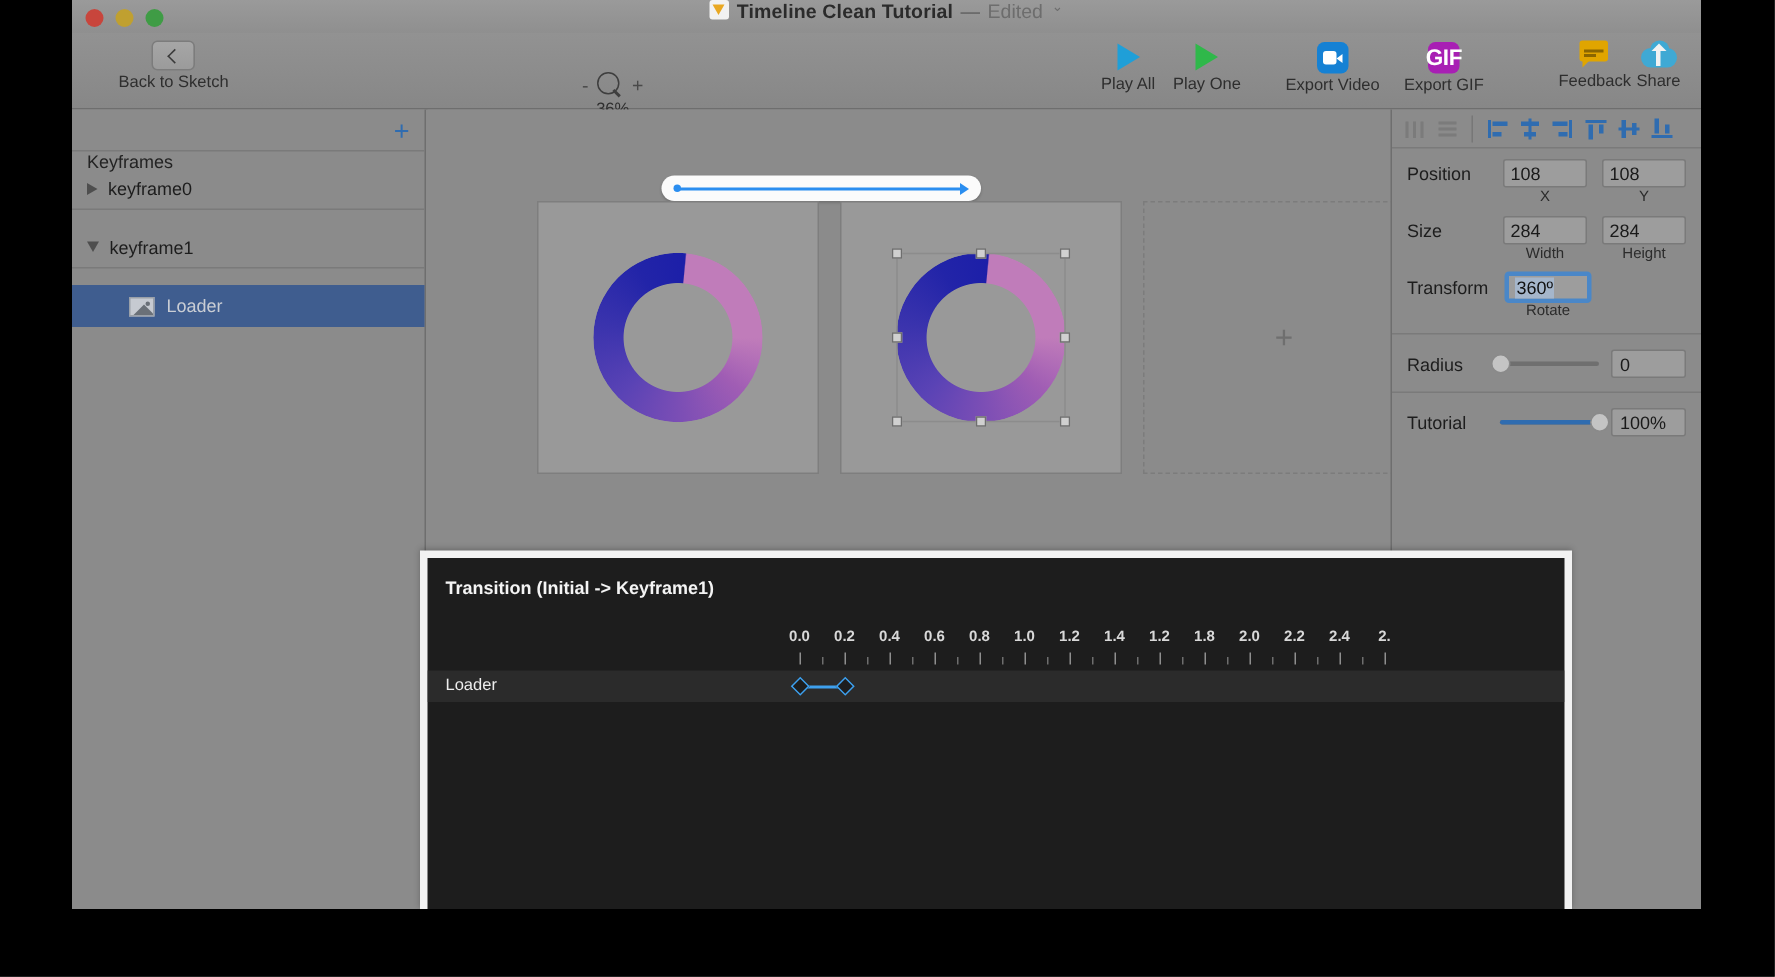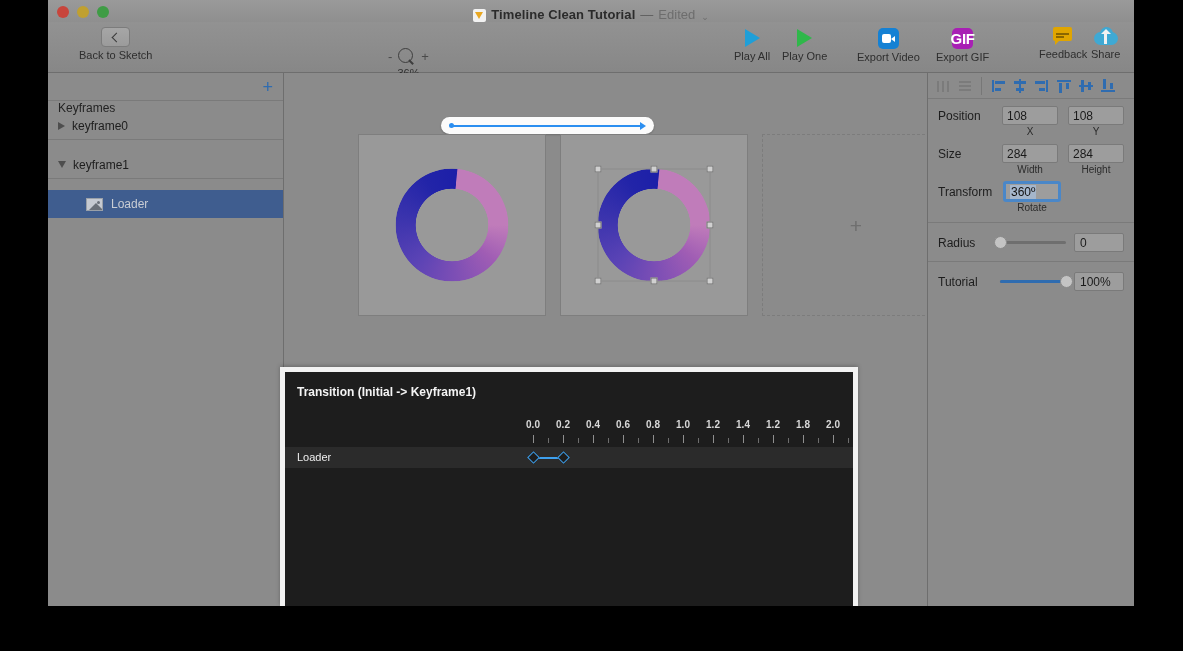--- a/index.html
+++ b/index.html
@@ -29,21 +29,21 @@
     position: absolute; left: 9px; top: 6px;
     display: flex; gap: 8px;
   }
   .light { width: 12px; height: 12px; border-radius: 50%; }
   .light.close  { background: #c8453c; }
   .light.min    { background: #c0a030; }
   .light.max    { background: #3f9c45; }
 
   #title-wrap {
     position: absolute; left: 0; top: 0; width: 100%; height: 22px;
-    display: flex; align-items: flex-end; justify-content: center; gap: 5px;
+    display: flex; align-items: flex-start; justify-content: center; gap: 5px;
   }
   #sketch-icon {
     width: 13px; height: 13px; border-radius: 2px;
     background: #f2f2f2; position: relative;
     display: inline-block;
   }
   #sketch-icon::after {
     content: ""; position: absolute; left: 2px; top: 3px;
     width: 0; height: 0;
     border-left: 4.5px solid transparent;
@@ -388,21 +388,21 @@
   .vfield {
     width: 50px; height: 19px;
     background: #9d9d9d; border: 1px solid #7a7a7a; border-radius: 2px;
     font-size: 12px; color: #1a1a1a;
     display: flex; align-items: center; padding-left: 5px;
   }
 
   
   #timeline-panel {
     position: absolute; left: 232px; top: 367px;
-    width: 578px; height: 239px;
+    width: 768px; height: 239px;
     background: #f2f2f2;
     padding: 5px 5px 0 5px;
     box-shadow: 0 -1px 4px rgba(0,0,0,.25);
   }
   #timeline-body {
     width: 100%; height: 100%;
     background: #1d1d1d; position: relative; overflow: hidden;
   }
   #tl-title {
     position: absolute; left: 12px; top: 13px;

